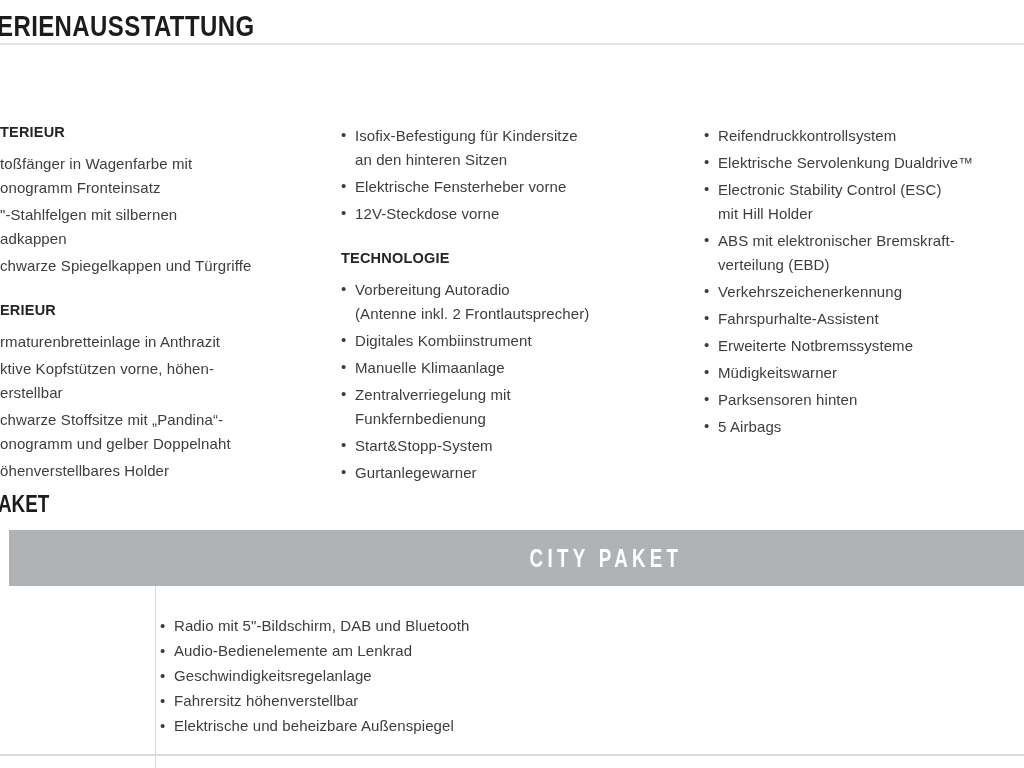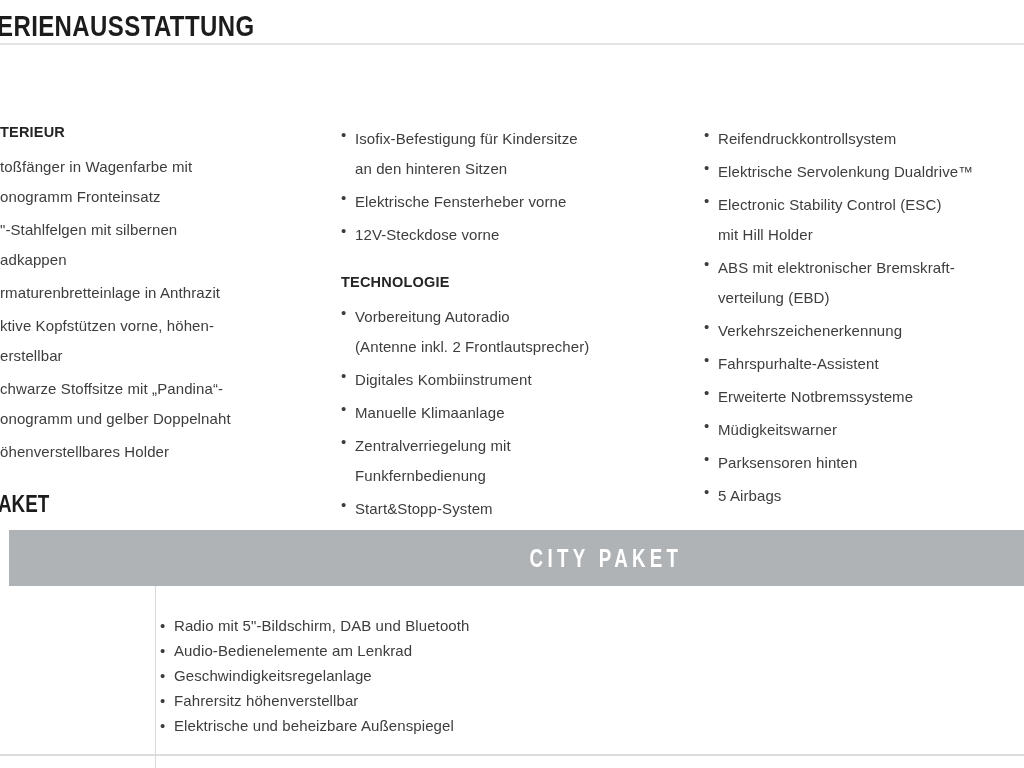--- a/index.html
+++ b/index.html
@@ -22,21 +22,21 @@
   .col-3{left:704px;width:320px;}
 
   .sec-heading{
     font-size:14.5px;font-weight:bold;color:#242424;
     line-height:16px;margin:24px 0 12px 0;letter-spacing:0.2px;
   }
   .sec-heading.first{margin-top:0;}
 
   .item{display:flex;margin-bottom:3px;color:#3d3d3d;font-size:15px;}
   .bullet{flex:none;width:14px;line-height:22px;color:#3d3d3d;}
-  .txt{white-space:pre-line;line-height:30px;letter-spacing:0.1px;}
+  .txt{white-space:pre-line;line-height:24px;letter-spacing:0.1px;}
 
   
   .paket-title{
     position:absolute;top:491px;left:-2px;
     font-size:23px;font-weight:bold;color:#1c1c1c;
     transform:scaleX(0.82);transform-origin:0 0;white-space:nowrap;
   }
   .banner{position:absolute;top:530px;left:9px;width:1024px;height:56px;}
   .banner-label{
     position:absolute;top:50%;left:597px;
@@ -67,20 +67,24 @@
       <div class="sec-heading first">TERIEUR</div>
       <div class="item">
         <span class="txt">toßfänger in Wagenfarbe mit
 onogramm Fronteinsatz</span>
       </div>
       <div class="item">
         <span class="txt">"-Stahlfelgen mit silbernen
 adkappen</span>
       </div>
       <div class="item">
+        <span class="txt">chwarze Spiegelkappen und Türgriffe</span>
+      </div>
+      <div class="sec-heading">ERIEUR</div>
+      <div class="item">
         <span class="txt">rmaturenbretteinlage in Anthrazit</span>
       </div>
       <div class="item">
         <span class="txt">ktive Kopfstützen vorne, höhen-
 erstellbar</span>
       </div>
       <div class="item">
         <span class="txt">chwarze Stoffsitze mit „Pandina“-
 onogramm und gelber Doppelnaht</span>
       </div>

